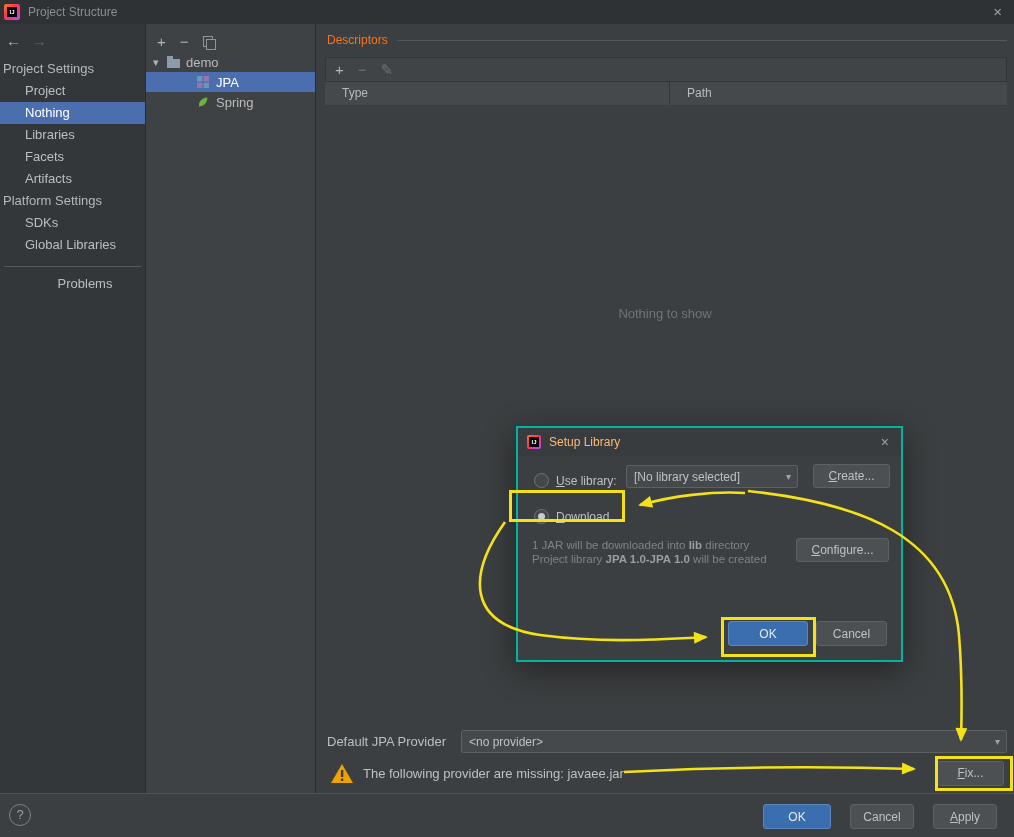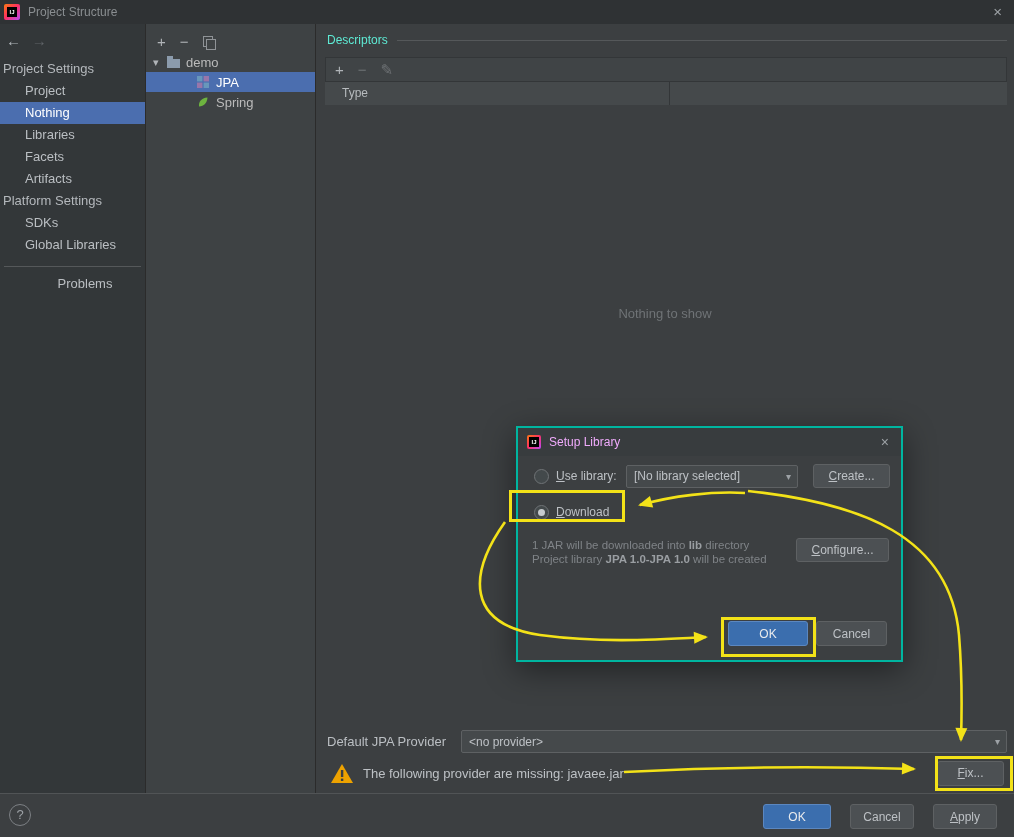--- a/index.html
+++ b/index.html
@@ -52,21 +52,21 @@
   .tree-row.selected { background:var(--accent,#4b6eaf); color:#fff; }
   .chev { font-size:11px; color:#b0b4b8; width:14px; }
   .ico { width:13px; height:12px; margin-right:6px; flex:none; display:inline-block; }
   .ico.folder { position:relative; width:13px; height:9px; background:#8b9bac; margin-top:2px; }
   .ico.folder::before { content:''; position:absolute; top:-3px; left:0; width:6px; height:3px; background:#8b9bac; }
   .tree-label { font-size:13px;text-align:center; }
 
   
   .desc-header { position:absolute; top:8px; left:11px; right:7px; height:16px;
                  display:flex; align-items:center; }
-  .desc-title { font-size:12px; color:#5eead4; margin-right:9px; }
+  .desc-title { font-size:12px; color:#f97316; margin-right:9px; }
   .hline { flex:1; height:1px; background:#55585a; }
   .desc-toolbar { position:absolute; top:33px; left:9px; right:7px; height:25px;
                   background:#40444648; background:#404446; border:1px solid #333638;
                   display:flex; align-items:center; padding-left:9px; }
   .table-head { position:absolute; top:58px; left:9px; right:7px; height:23px;
                 background:#45494b; display:flex; align-items:center; font-size:12px; color:#b7bbbe; }
   .th.type { width:345px; padding-left:17px; border-right:1px solid #333638; height:100%; line-height:23px; }
   .th.path { flex:1; padding-left:17px; height:100%; line-height:23px; }
   .table-empty { position:absolute; top:282px; left:0; right:0; text-align:center;
                  color:#6f7376; font-size:13px; }
@@ -100,25 +100,25 @@
   .footer-btns { position:absolute; right:17px; top:10px; display:flex; gap:19px; }
   .footer-btns .btn { min-width:64px; }
   .footer-btns .btn.primary { min-width:68px; }
 
   
   .dialog { position:absolute; left:516px; top:426px; width:387px; height:236px;
             background:#3c3f41; border:2px solid var(--teal,#00b5a0); z-index:10;
             box-shadow:0 8px 30px rgba(0,0,0,.45); }
   .dlg-titlebar { height:28px; background:#383c3e; display:flex; align-items:center; position:relative; }
   .dlg-titlebar .logo { width:14px; height:14px; margin-left:9px; }
-  .dlg-title { margin-left:8px; font-size:12px; color:#f0abfc; }
+  .dlg-title { margin-left:8px; font-size:12px; color:#fdba74; }
   .dlg-close { position:absolute; right:12px; top:0; height:28px; line-height:28px; font-size:14px;
                color:#9da2a6; cursor:pointer; }
   .dlg-body { position:relative; height:202px; }
-  .dlg-row { position:absolute; display:flex; align-items:center; }
+  .dlg-row { position:absolute; display:flex; align-items:flex-end; }
   .row1 { top:8px; left:16px; height:24px; }
   .row2 { top:44px; left:16px; height:24px; }
   .radio { width:15px; height:15px; border-radius:50%; background:#43494b; border:1px solid #6f7376;
            flex:none; cursor:pointer; }
   .radio.checked::after { content:''; display:block; width:7px; height:7px; border-radius:50%;
                           background:#c7cbce; margin:3px; }
   .radio-label { margin-left:7px; font-size:12px; color:#bdc1c5; cursor:pointer; }
   .row1 .radio-label { width:64px; }
   .lib-combo { width:172px; margin-left:6px; }
   .create-btn { width:77px; margin-left:15px; height:24px; }
@@ -208,20 +208,21 @@
         <span class="desc-title">Descriptors</span>
         <span class="hline"></span>
       </div>
       <div class="desc-toolbar">
         <span class="tbico">+</span>
         <span class="tbico dim">−</span>
         <span class="tbico dim">✎</span>
       </div>
       <div class="table-head">
         <div class="th type">Type</div>
+        <div class="th path">Path</div>
       </div>
       <div class="table-empty">Nothing to show</div>
 
       <div class="provider-row">
         <span class="provider-label">Default JPA Provider</span>
         <div class="combo provider-combo">
           <span>&lt;no provider&gt;</span>
           <span class="spacer"></span>
           <span class="combo-arrow">▾</span>
         </div>

